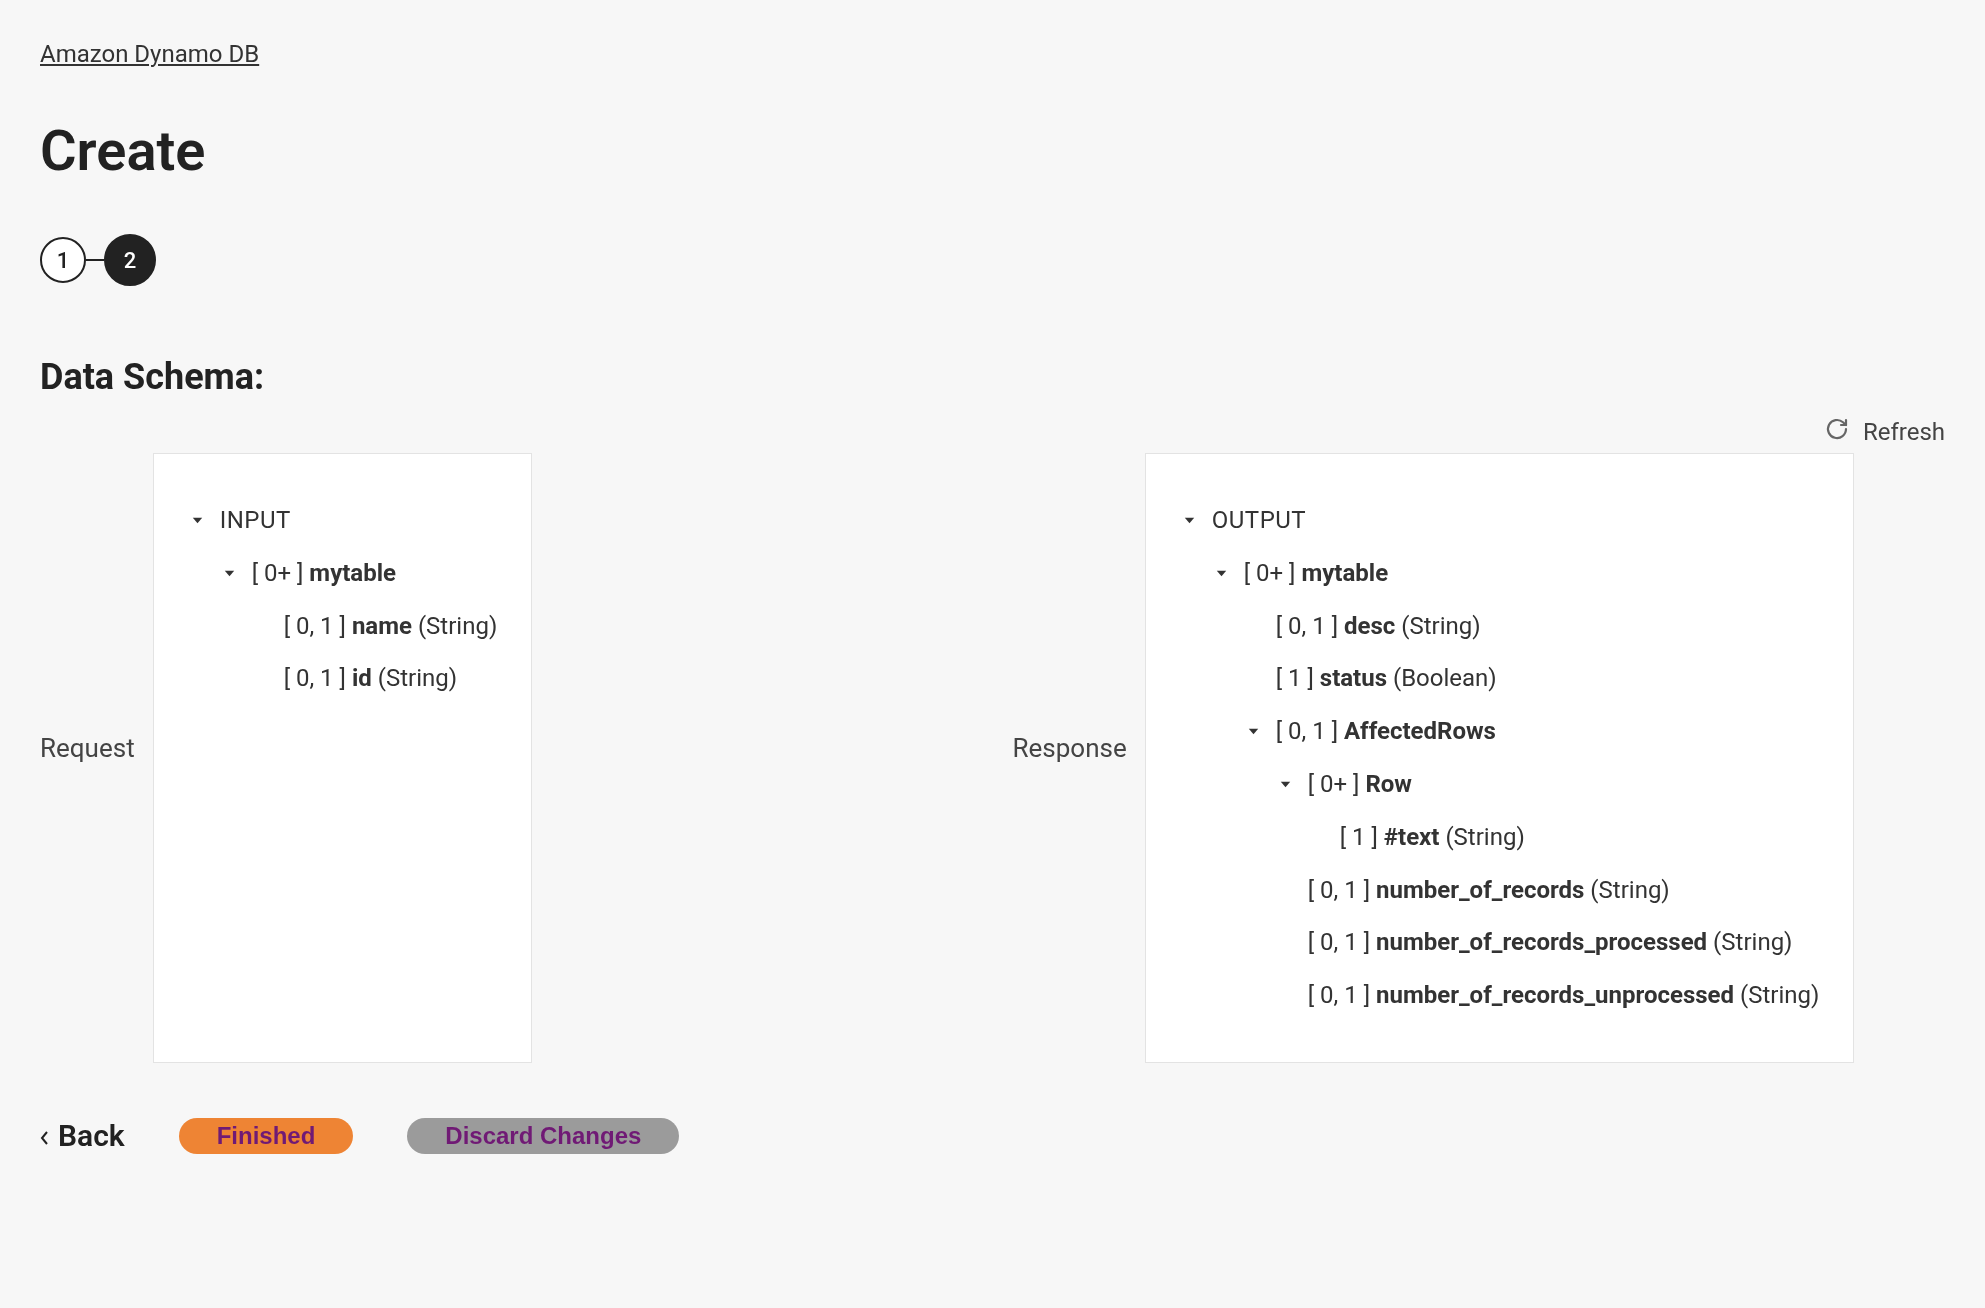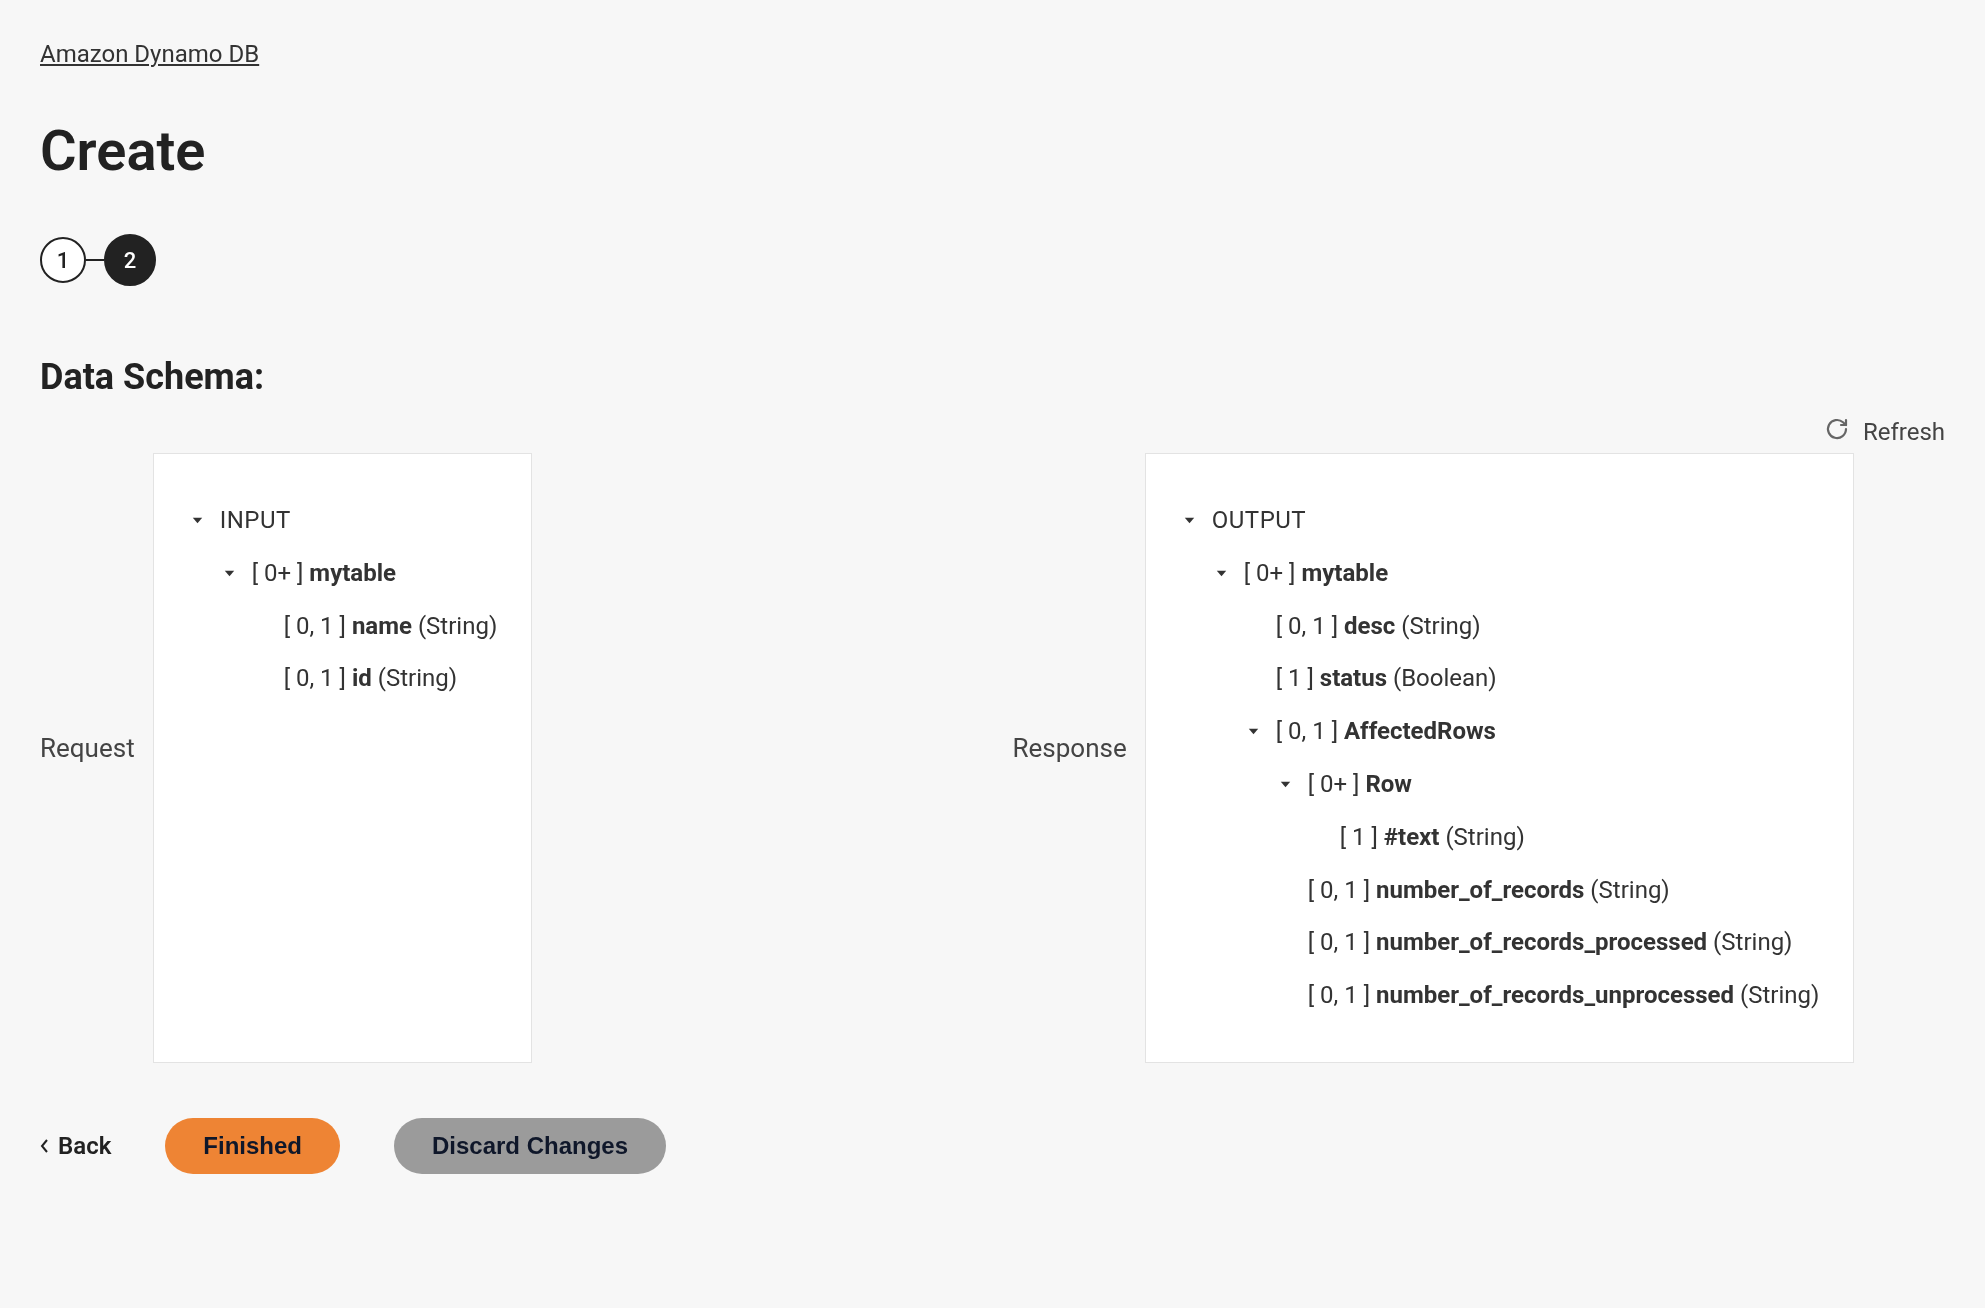--- a/index.html
+++ b/index.html
@@ -125,34 +125,34 @@
   .footer-actions {
     display:flex;
     align-items:center;
     gap: 54px;
     margin-top: 10px;
   }
   .back-link {
     display:flex;
     align-items:center;
     gap:8px;
-    font-size: 24px;
+    font-size: 30px;
     font-weight:600;
     color:#222;
     cursor:pointer;
   }
   .back-link svg { width:10px; height:16px; }
   .btn {
     border:none;
     border-radius: 999px;
-    padding: 14px 38px;
+    padding: 4px 38px;
     font-size: 24px;
     font-weight:600;
     cursor:pointer;
-    color:#0f172a;
+    color:#701a75;
   }
   .btn-primary { background:#ee8434; }
   .btn-secondary { background:#9b9b9b; }
 </style>
 </head>
 <body>
 
 
 
 <a class="breadcrumb">Amazon Dynamo DB</a>

